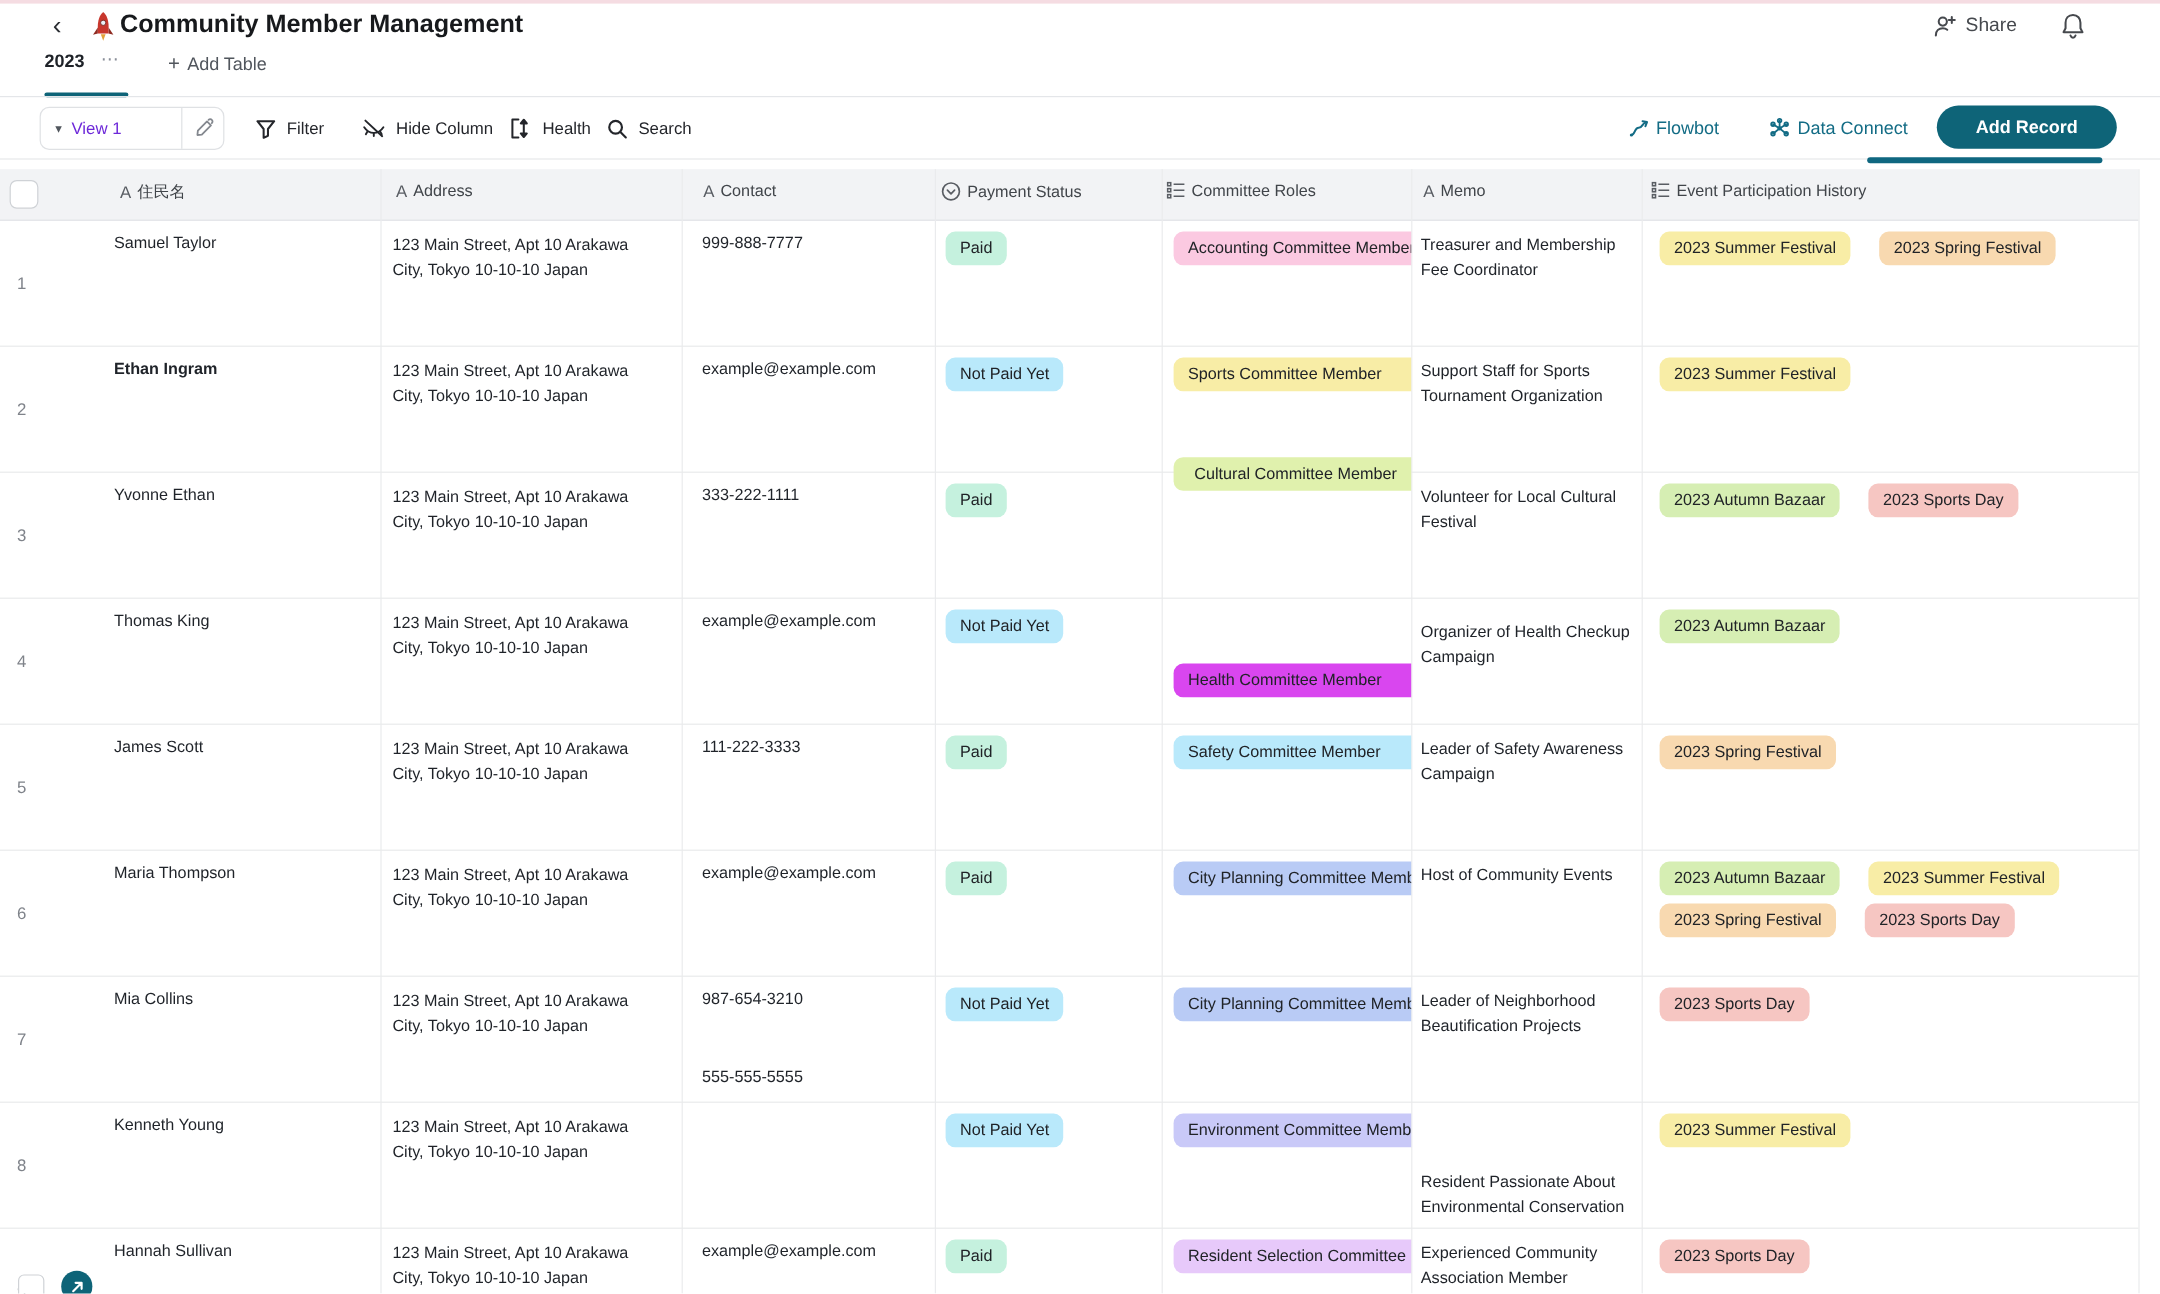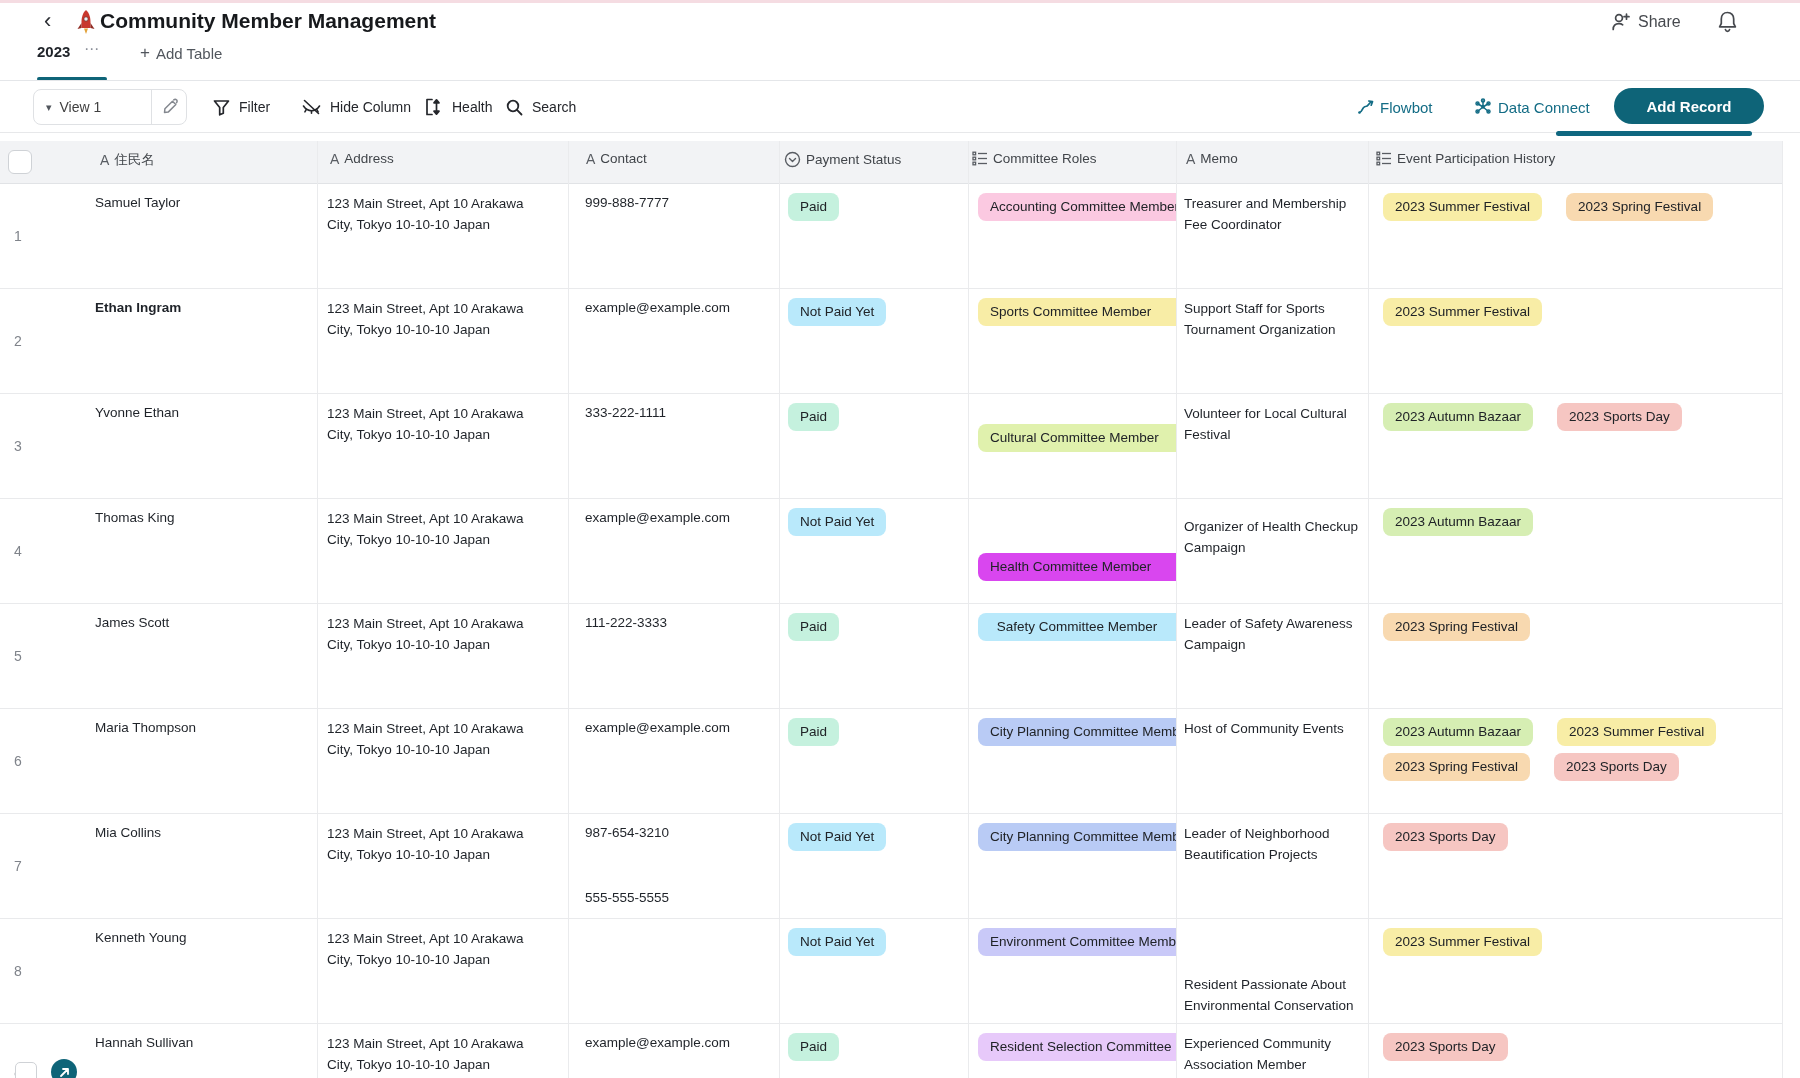--- a/index.html
+++ b/index.html
@@ -19,21 +19,21 @@
   
   .tab-active{left:37px;top:43px;font-size:15px;font-weight:700;color:#1f2329;}
   .tab-more{left:84px;top:40px;font-size:15px;color:#8a8f99;letter-spacing:1px;cursor:pointer;}
   .add-table{left:140px;top:43px;font-size:15px;color:#51565d;cursor:pointer;display:flex;gap:6px;align-items:center;}
   .tab-underline{left:37px;top:77px;width:70px;height:4px;border-radius:2px;background:#0e6478;}
   .tabbar-divider{left:0;top:80px;width:1800px;height:1px;background:#e4e6e9;}
   
   .toolbar-divider{left:0;top:132px;width:1800px;height:1px;background:#e7e8ea;}
   .view-box{left:33px;top:89px;width:152px;height:34px;border:1px solid #dfe1e4;border-radius:8px;display:flex;align-items:center;background:#fff;cursor:pointer;}
   .view-box .vchev{margin-left:12px;color:#51565d;font-size:11px;}
-  .view-box .vlabel{margin-left:8px;font-size:14px;color:#404040;}
+  .view-box .vlabel{margin-left:8px;font-size:14px;color:#6d28d9;}
   .view-box .vsep{position:absolute;left:117px;top:0;width:1px;height:34px;background:#dfe1e4;}
   .view-box .vpencil{position:absolute;left:127px;top:7px;}
   .tool-item{display:flex;align-items:center;gap:8px;font-size:14px;color:#24262b;cursor:pointer;}
   .tool-link{display:flex;align-items:center;gap:5px;font-size:15px;font-weight:500;color:#136c85;cursor:pointer;}
   .add-record{left:1614px;top:88px;width:150px;height:36px;border-radius:18px;background:#0e6478;color:#ffffff;
     font-size:15px;font-weight:700;display:flex;align-items:center;justify-content:center;cursor:pointer;border:none;}
   .hscroll-thumb{left:1556px;top:131px;width:196px;height:5px;border-radius:3px;background:#0f6780;cursor:grab;}
   
   .grid-head{left:0;top:141px;width:1782px;height:42px;background:#f2f3f5;border-bottom:1px solid #e1e3e6;}
   .head-cb{left:8px;top:150px;width:22px;height:22px;border:1.5px solid #cfd2d6;border-radius:6px;background:#fff;cursor:pointer;}
@@ -260,21 +260,21 @@
     <div class="abs cellText wrapText" style="left: 1184px; top: 298px; width: 175px;">Support Staff for Sports Tournament Organization</div>
     <div class="abs events" style="left: 1383px; top: 298px;">
       <span class="tag" style="background: rgb(248, 237, 166);">2023 Summer Festival</span>
     </div>
     <div class="abs hline" style="top: 498px;"></div>
     <div class="abs rownum" style="left: 0px; top: 393px; height: 105px;">3</div>
     <div class="abs cellText" style="left: 95px; top: 403px; width: 210px;">Yvonne Ethan</div>
     <div class="abs cellText wrapText" style="left: 327px; top: 403px; width: 222px;">123 Main Street, Apt 10 Arakawa City, Tokyo 10-10-10 Japan</div>
     <div class="abs cellText" style="left: 585px; top: 403px;">333-222-1111</div>
     <div class="abs" style="left: 788px; top: 403px;"><span class="tag" style="background: rgb(197, 241, 222);">Paid</span></div>
-    <div class="abs" style="left: 978px; top: 424px;"><span class="tag trunc" style="background: rgb(224, 241, 173);">Cultural Committee Member</span></div>
+    <div class="abs" style="left: 978px; top: 381px; text-align: right;"><span class="tag trunc" style="background: rgb(224, 241, 173);">Cultural Committee Member</span></div>
     <div class="abs cellText wrapText" style="left: 1184px; top: 403px; width: 175px;">Volunteer for Local Cultural Festival</div>
     <div class="abs events" style="left: 1383px; top: 403px;">
       <span class="tag" style="background: rgb(214, 238, 179);">2023 Autumn Bazaar</span>
       <span class="tag" style="background: rgb(246, 198, 194);">2023 Sports Day</span>
     </div>
     <div class="abs hline" style="top: 603px;"></div>
     <div class="abs rownum" style="left: 0px; top: 498px; height: 105px;">4</div>
     <div class="abs cellText" style="left: 95px; top: 508px; width: 210px;">Thomas King</div>
     <div class="abs cellText wrapText" style="left: 327px; top: 508px; width: 222px;">123 Main Street, Apt 10 Arakawa City, Tokyo 10-10-10 Japan</div>
     <div class="abs cellText" style="left: 585px; top: 508px;">example@example.com</div>
@@ -283,21 +283,21 @@
     <div class="abs cellText wrapText" style="left: 1184px; top: 516px; width: 175px;">Organizer of Health Checkup Campaign</div>
     <div class="abs events" style="left: 1383px; top: 508px;">
       <span class="tag" style="background: rgb(214, 238, 179);">2023 Autumn Bazaar</span>
     </div>
     <div class="abs hline" style="top: 708px;"></div>
     <div class="abs rownum" style="left: 0px; top: 603px; height: 105px;">5</div>
     <div class="abs cellText" style="left: 95px; top: 613px; width: 210px;">James Scott</div>
     <div class="abs cellText wrapText" style="left: 327px; top: 613px; width: 222px;">123 Main Street, Apt 10 Arakawa City, Tokyo 10-10-10 Japan</div>
     <div class="abs cellText" style="left: 585px; top: 613px;">111-222-3333</div>
     <div class="abs" style="left: 788px; top: 613px;"><span class="tag" style="background: rgb(197, 241, 222);">Paid</span></div>
-    <div class="abs" style="left: 978px; top: 613px;"><span class="tag trunc" style="background: rgb(185, 233, 251); text-align: center;">Safety Committee Member</span></div>
+    <div class="abs" style="left: 978px; top: 613px;"><span class="tag trunc" style="background: rgb(185, 233, 251);">Safety Committee Member</span></div>
     <div class="abs cellText wrapText" style="left: 1184px; top: 613px; width: 175px;">Leader of Safety Awareness Campaign</div>
     <div class="abs events" style="left: 1383px; top: 613px;">
       <span class="tag" style="background: rgb(248, 217, 176);">2023 Spring Festival</span>
     </div>
     <div class="abs hline" style="top: 813px;"></div>
     <div class="abs rownum" style="left: 0px; top: 708px; height: 105px;">6</div>
     <div class="abs cellText" style="left: 95px; top: 718px; width: 210px;">Maria Thompson</div>
     <div class="abs cellText wrapText" style="left: 327px; top: 718px; width: 222px;">123 Main Street, Apt 10 Arakawa City, Tokyo 10-10-10 Japan</div>
     <div class="abs cellText" style="left: 585px; top: 718px;">example@example.com</div>
     <div class="abs" style="left: 788px; top: 718px;"><span class="tag" style="background: rgb(197, 241, 222);">Paid</span></div>

